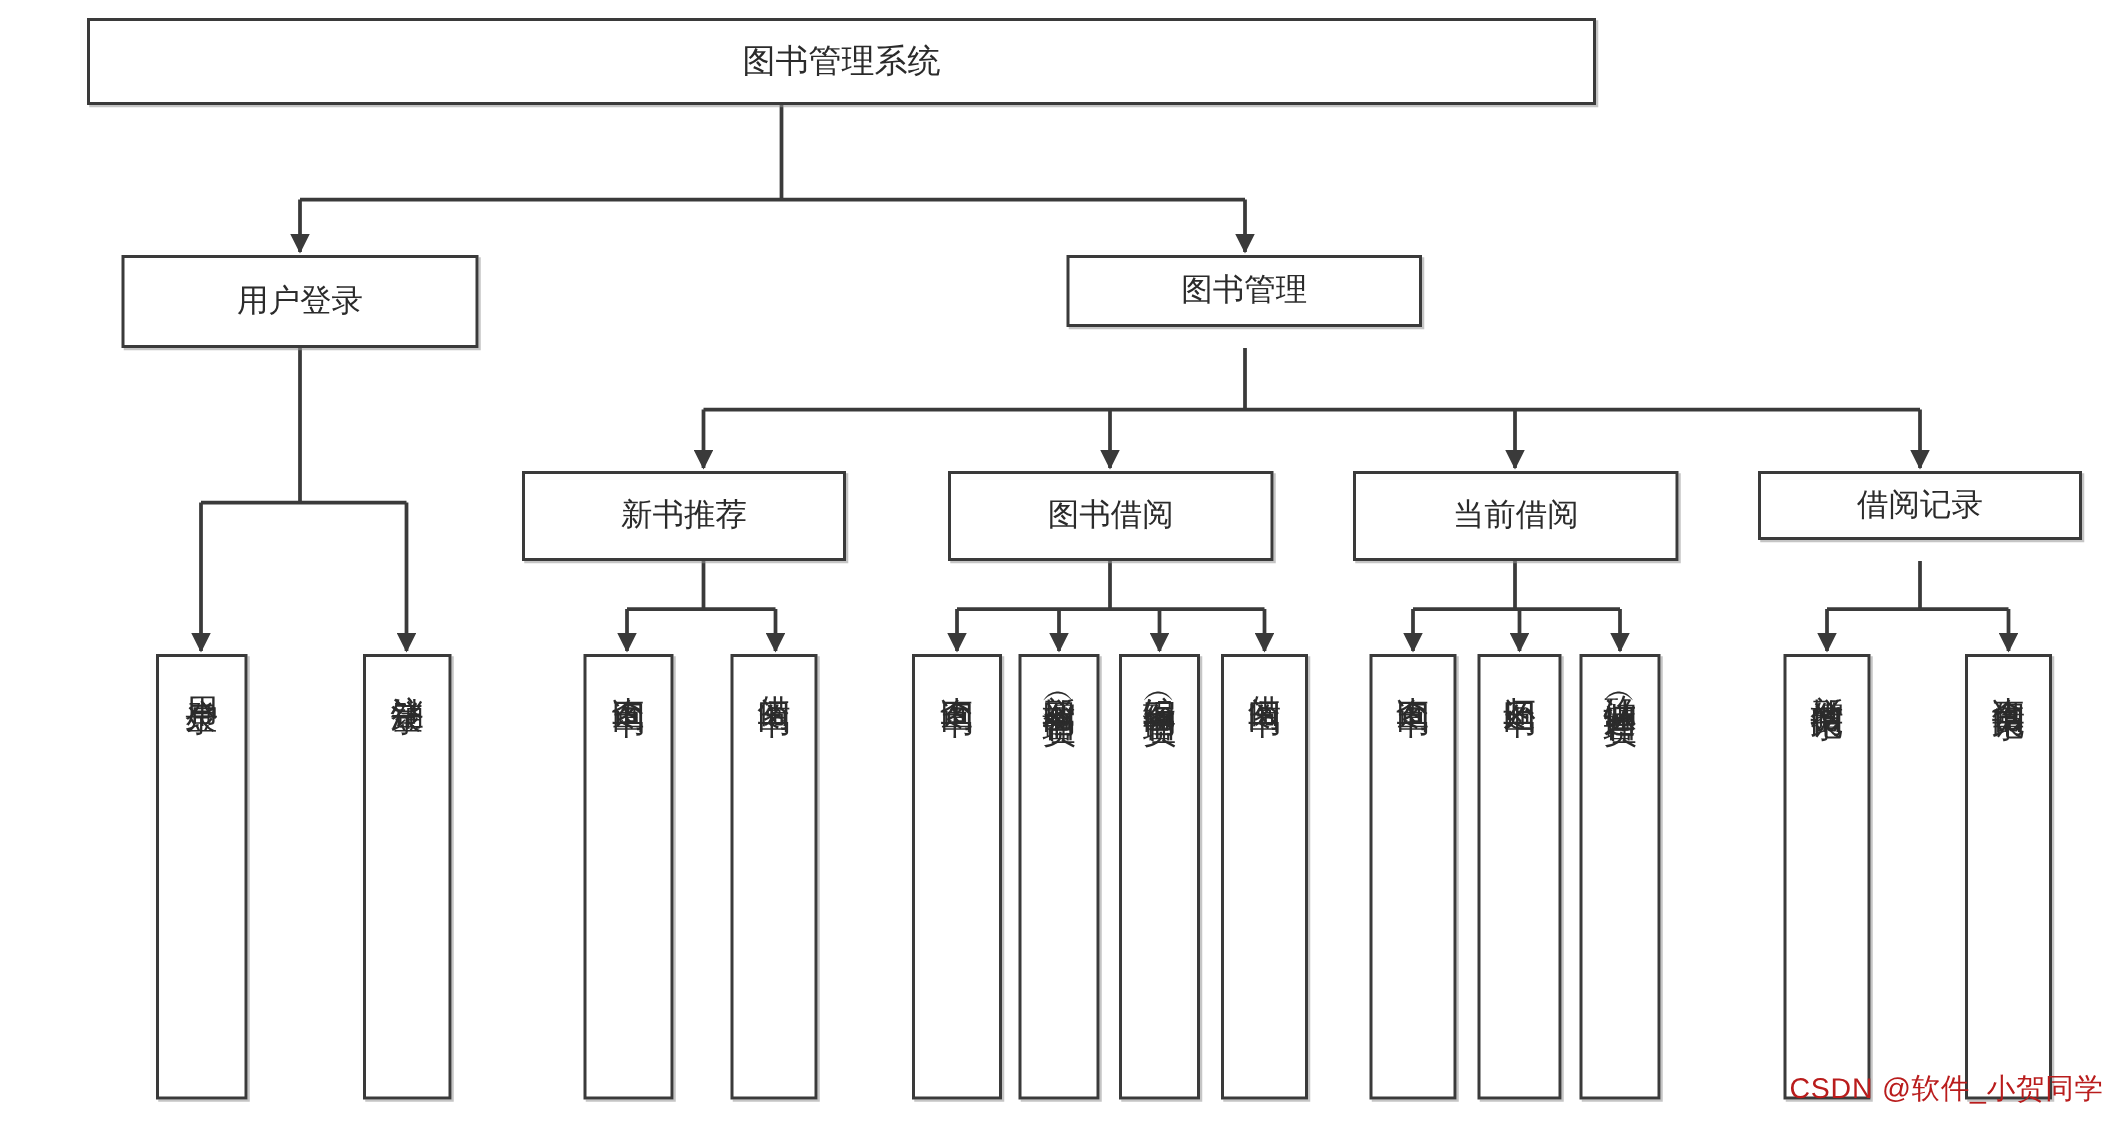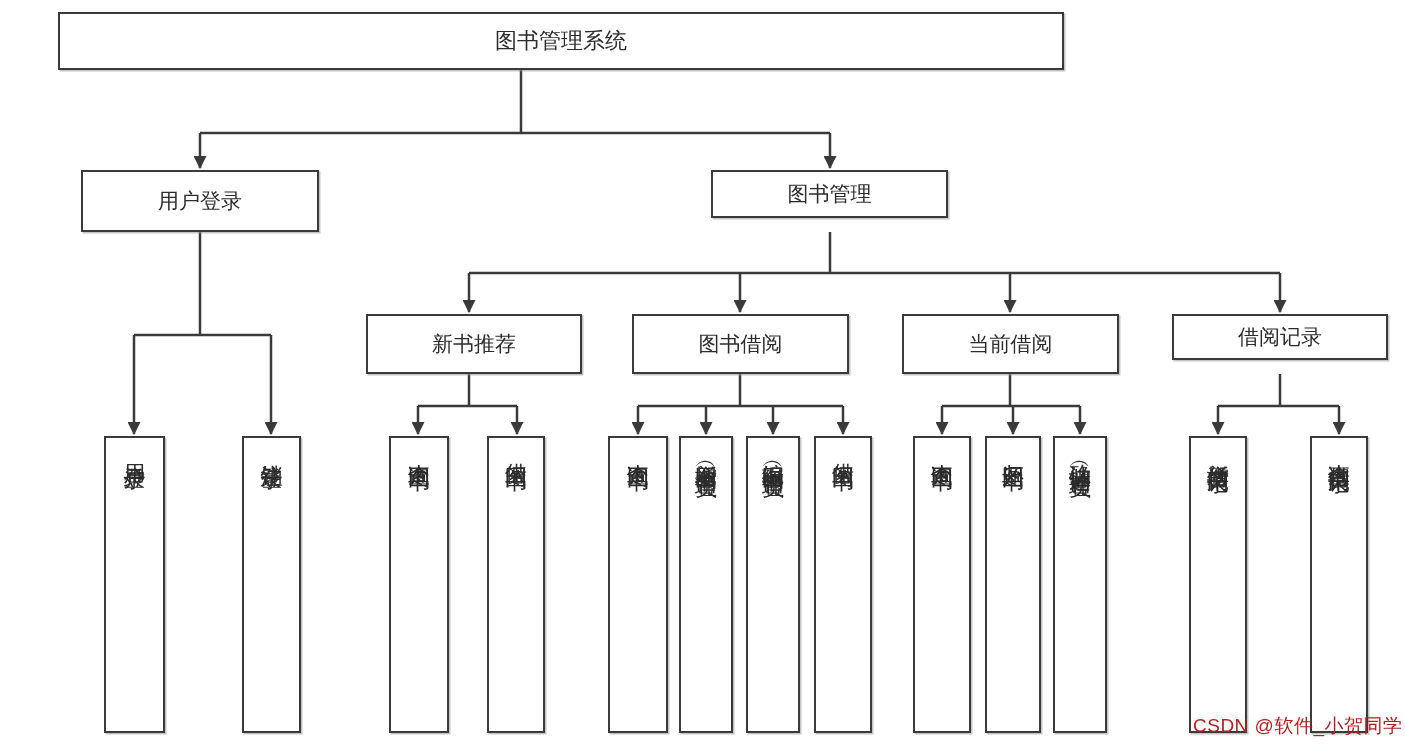--- a/index.html
+++ b/index.html
@@ -128,21 +128,21 @@
     <span class="label">图书管理系统</span>
   </div>
 
   <div class="node horizontal" style="left: 81px; top: 170px; width: 238px; height: 62px;">
     <span class="label">用户登录</span>
   </div>
   <div class="node horizontal" style="left: 711px; top: 170px; width: 237px; height: 48px;">
     <span class="label">图书管理</span>
   </div>
 
-  <div class="node horizontal" style="left: 366px; top: 314px; width: 216px; height: 60px;">
+  <div class="node horizontal" style="left: 348px; top: 314px; width: 216px; height: 60px;">
     <span class="label">新书推荐</span>
   </div>
   <div class="node horizontal" style="left: 632px; top: 314px; width: 217px; height: 60px;">
     <span class="label">图书借阅</span>
   </div>
   <div class="node horizontal" style="left: 902px; top: 314px; width: 217px; height: 60px;">
     <span class="label">当前借阅</span>
   </div>
   <div class="node horizontal" style="left: 1172px; top: 314px; width: 216px; height: 46px;">
     <span class="label">借阅记录</span>

